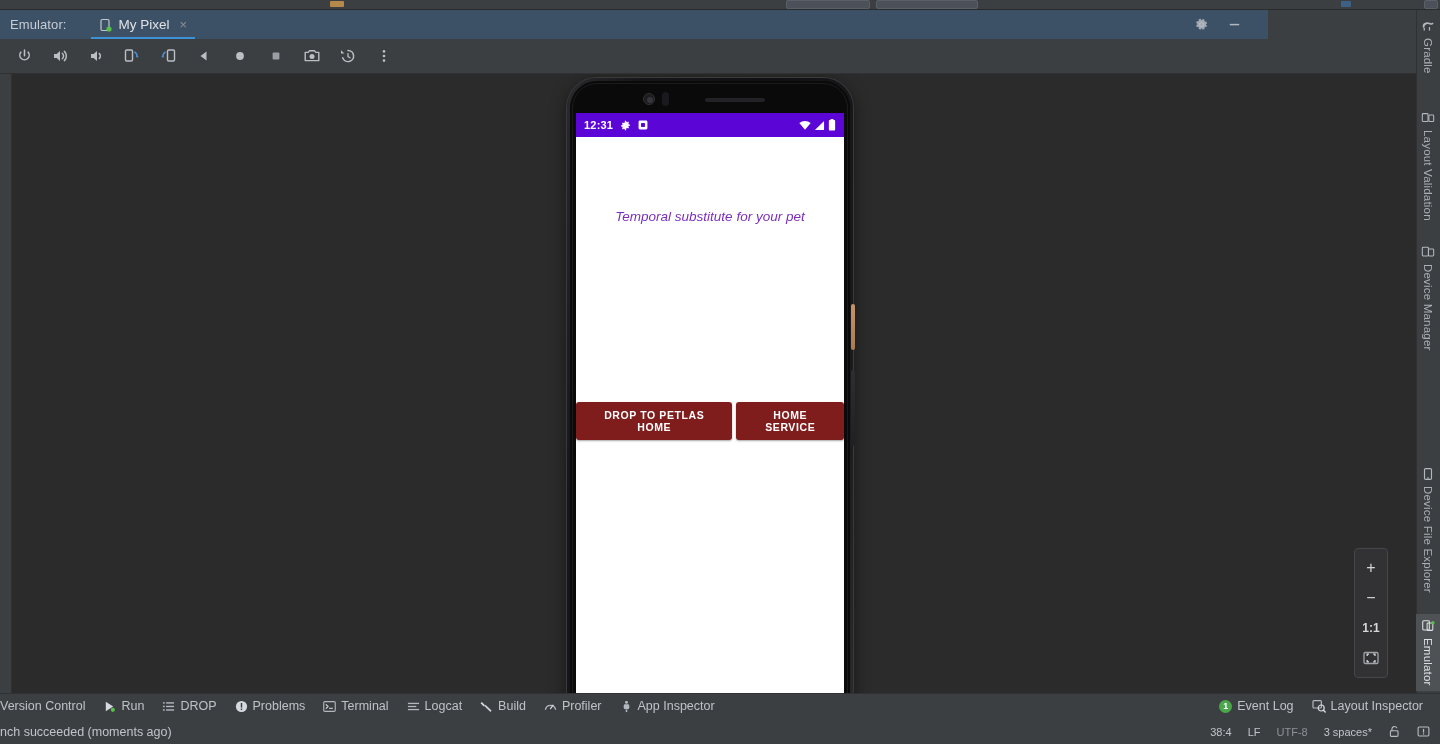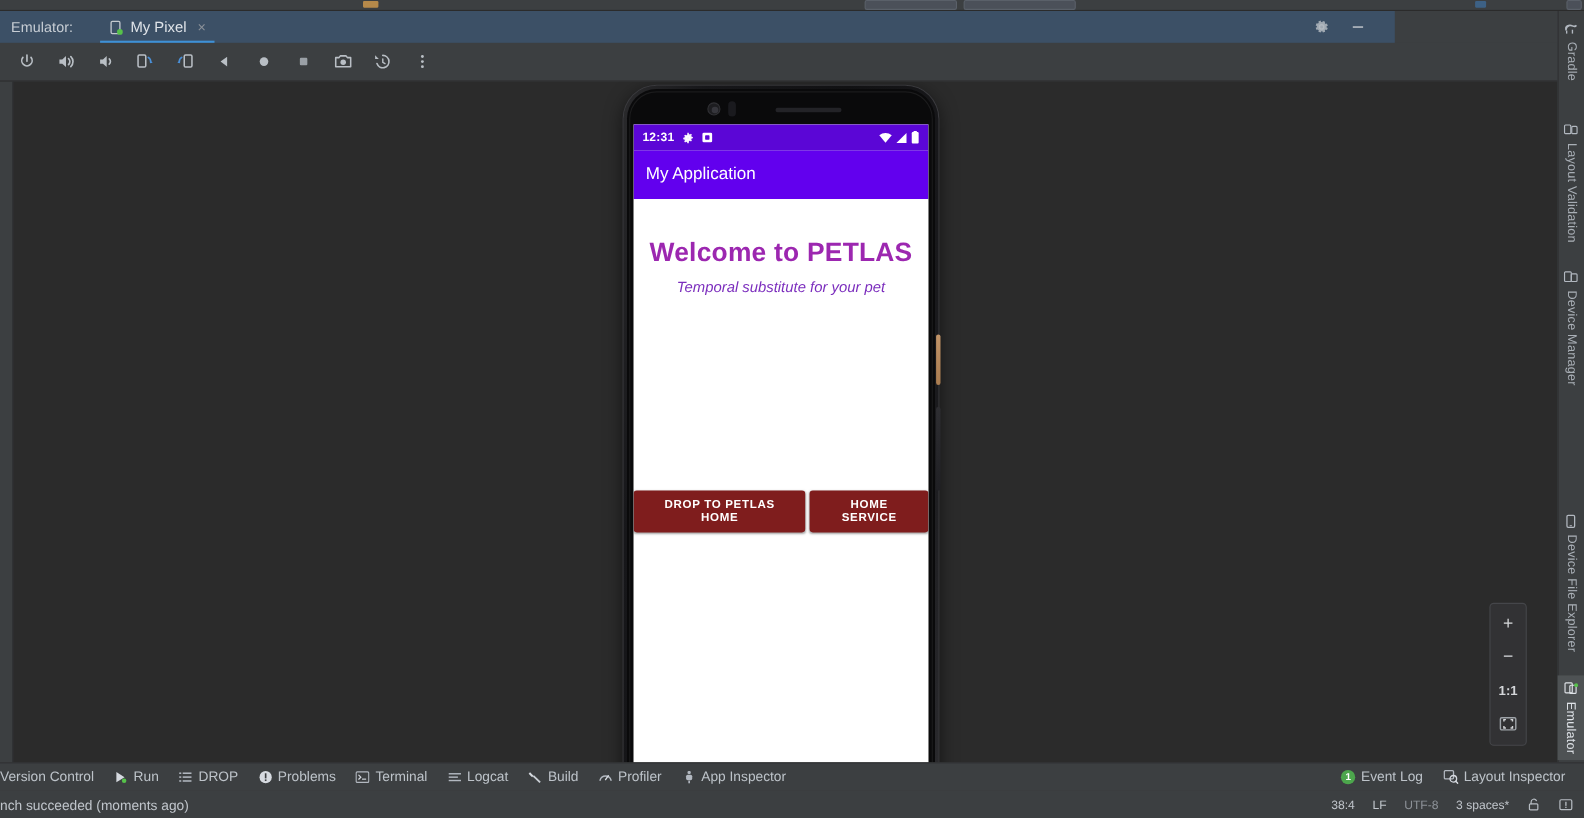--- a/index.html
+++ b/index.html
@@ -389,26 +389,22 @@
             </span>
             <span style="display:flex;">
               <svg width="8" height="12" viewBox="0 0 8 13">
                 <rect x="2.4" y="0" width="3.2" height="1.4" rx=".4" fill="#fff"></rect>
                 <rect x="0.6" y="1.2" width="6.8" height="11.2" rx="1" fill="#fff"></rect>
               </svg>
             </span>
           </div>
         </div>
 
-        <div class="app-bar">
-          <span class="app-bar-title">My Application</span>
-        </div>
 
         <div class="app-body">
-          <div class="welcome-title">Welcome to PETLAS</div>
           <div class="welcome-sub">Temporal substitute for your pet</div>
           <div class="btn-row">
             <button class="mat-btn">DROP TO PETLAS HOME</button>
             <button class="mat-btn">HOME SERVICE</button>
           </div>
         </div>
 
       </div>
     </div>
 

